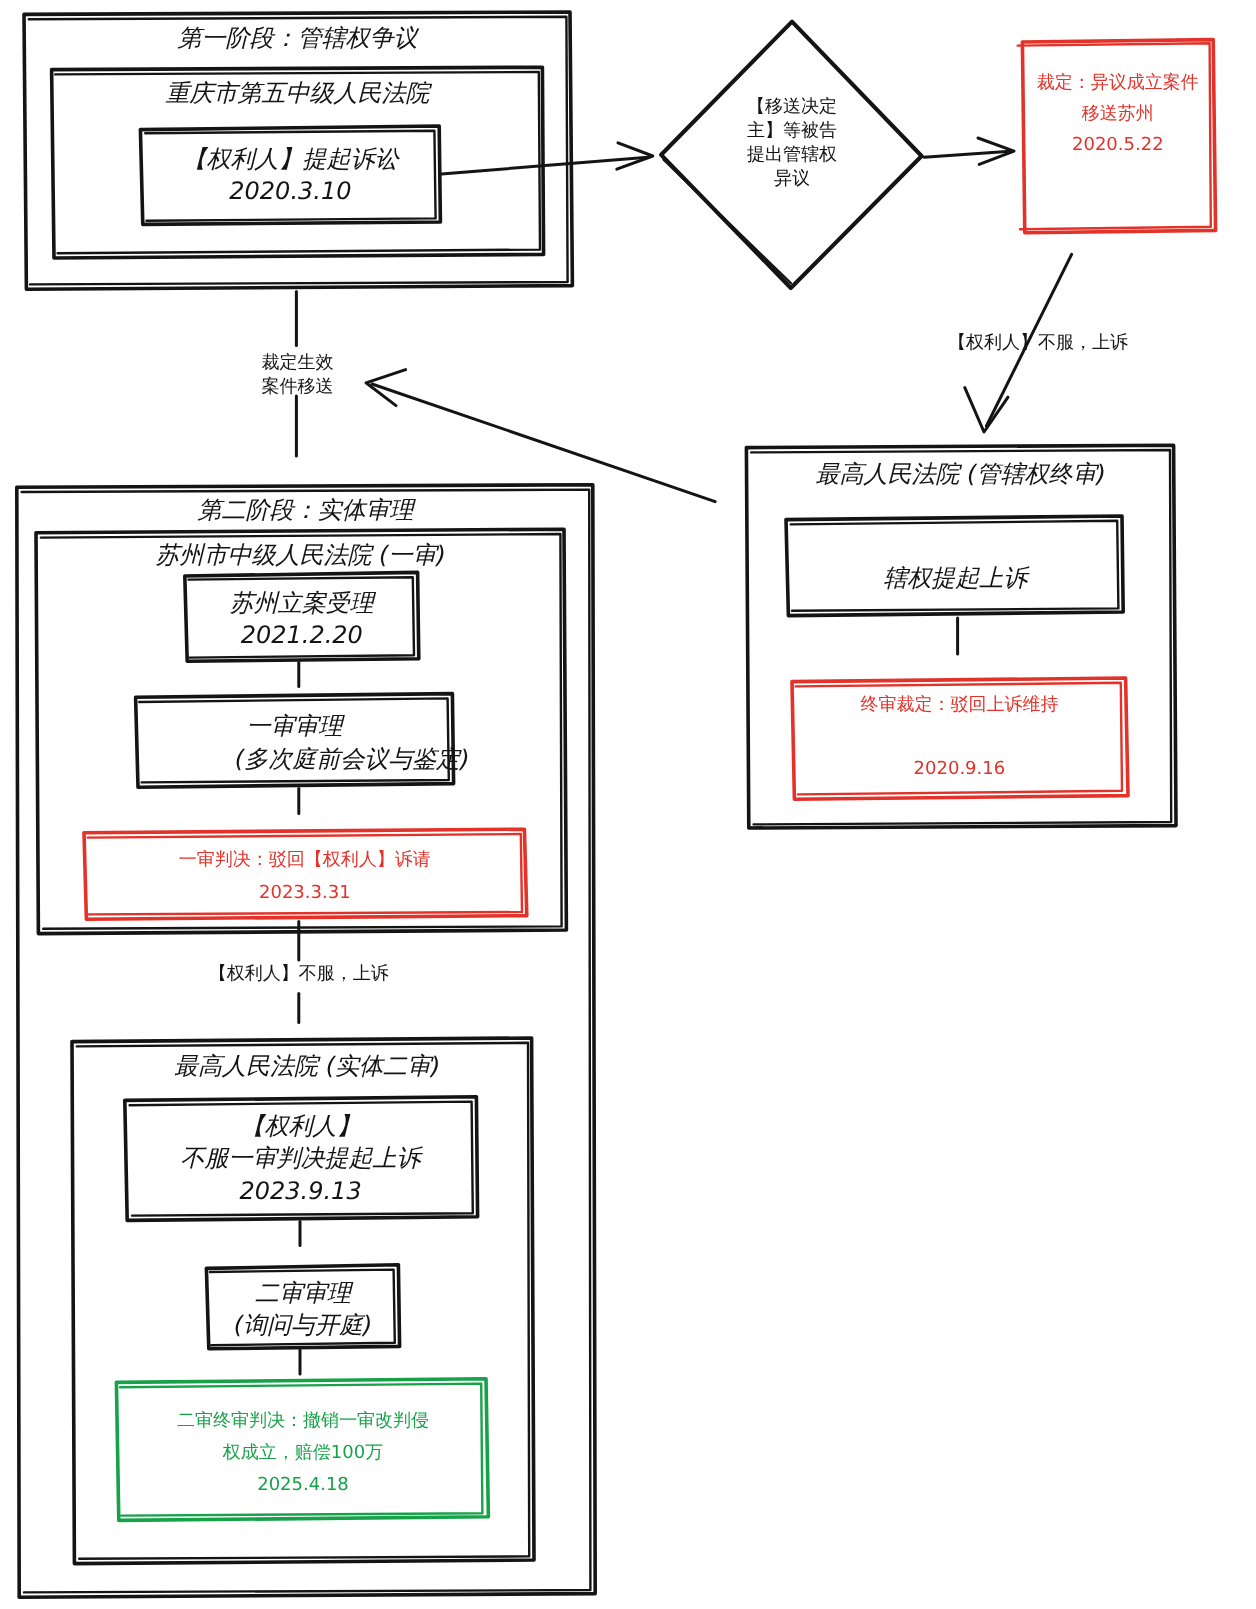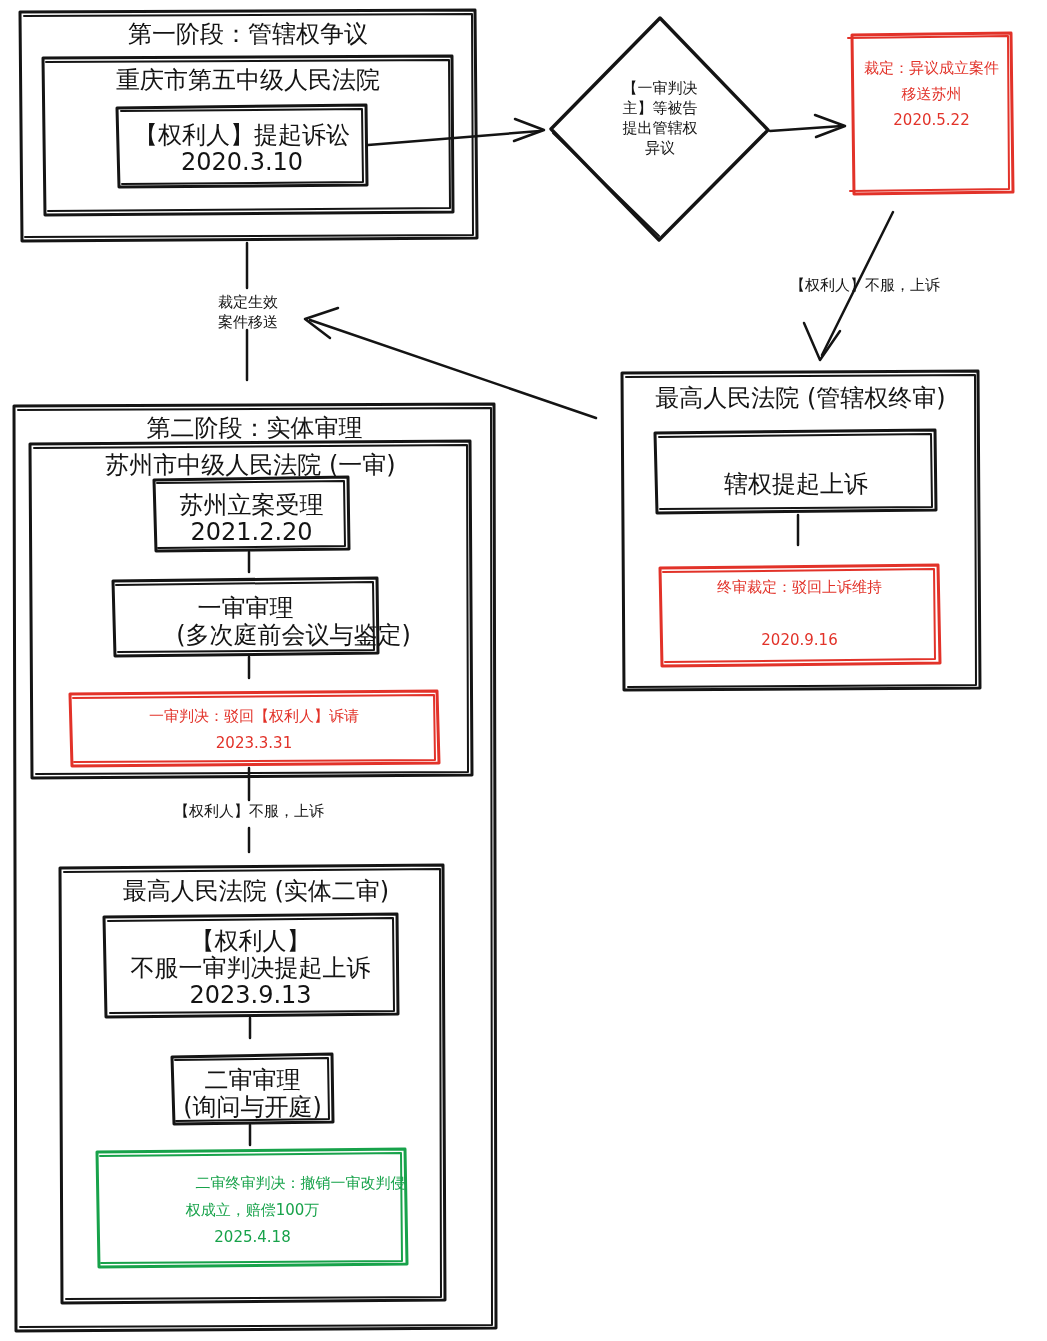--- a/index.html
+++ b/index.html
@@ -17,21 +17,21 @@
     overflow:hidden;
   }
   .txt{
     position:absolute;
     box-sizing:border-box;
     text-align:center;
     line-height:1.34;
     white-space:pre-line;
     pointer-events:none;
   }
-  .f20{font-size:24px;}
+  .f20{font-size:20px;font-style:italic;}
   .f19{font-size:15px;}
   .red{color:#e23229;}
   .green{color:#17a24a;}
   .blk{color:#141414;}
 
   
   #ink{position:absolute;left:0;top:0;width:1047px;height:1341px;}
   #ink path,#ink line,#ink polyline{
     fill:none;
     stroke-linecap:round;
@@ -194,21 +194,21 @@
       <path class="s-grn w3" d="M97 1152 L405 1149 L407 1264 L99 1267 Z"></path>
       <path class="s-grn w2" d="M100 1156 L401 1153 L402 1261 L101 1263"></path>
     </g>
   </svg>
 
   <div class="txt f20 blk" style="left:20px;top:18px;width:456px;">第一阶段：管辖权争议</div>
   <div class="txt f20 blk" style="left:43px;top:64px;width:410px;">重庆市第五中级人民法院</div>
   <div class="txt f20 blk" style="left:117px;top:119px;width:250px;">【权利人】提起诉讼</div>
   <div class="txt f20 blk" style="left:117px;top:146px;width:250px;">2020.3.10</div>
 
-  <div class="txt f19 blk" style="left:592px;top:78px;width:136px;">【一审判决
+  <div class="txt f19 blk" style="left:592px;top:78px;width:136px;">【移送决定
 主】等被告
 提出管辖权
 异议</div>
 
   <div class="txt f19 red" style="left:850px;top:58px;width:163px;">裁定：异议成立案件</div>
   <div class="txt f19 red" style="left:850px;top:84px;width:163px;">移送苏州</div>
   <div class="txt f19 red" style="left:850px;top:110px;width:163px;">2020.5.22</div>
 
   <div class="txt f19 blk" style="left:740px;top:275px;width:250px;">【权利人】不服，上诉</div>
 
@@ -230,17 +230,17 @@
   <div class="txt f19 red" style="left:70px;top:733px;width:368px;">2023.3.31</div>
 
   <div class="txt f19 blk" style="left:124px;top:801px;width:250px;">【权利人】不服，上诉</div>
 
   <div class="txt f20 blk" style="left:44px;top:875px;width:424px;">最高人民法院 (实体二审)</div>
   <div class="txt f20 blk" style="left:104px;top:925px;width:293px;">【权利人】</div>
   <div class="txt f20 blk" style="left:104px;top:952px;width:293px;">不服一审判决提起上诉</div>
   <div class="txt f20 blk" style="left:104px;top:979px;width:293px;">2023.9.13</div>
   <div class="txt f20 blk" style="left:172px;top:1064px;width:161px;">二审审理</div>
   <div class="txt f20 blk" style="left:172px;top:1091px;width:161px;">(询问与开庭)</div>
-  <div class="txt f19 green" style="left:100px;top:1173px;width:305px;margin-left:48px;">二审终审判决：撤销一审改判侵</div>
+  <div class="txt f19 green" style="left:100px;top:1173px;width:305px;">二审终审判决：撤销一审改判侵</div>
   <div class="txt f19 green" style="left:100px;top:1200px;width:305px;">权成立，赔偿100万</div>
   <div class="txt f19 green" style="left:100px;top:1227px;width:305px;">2025.4.18</div>
 
 </div>
 
 </body></html>

